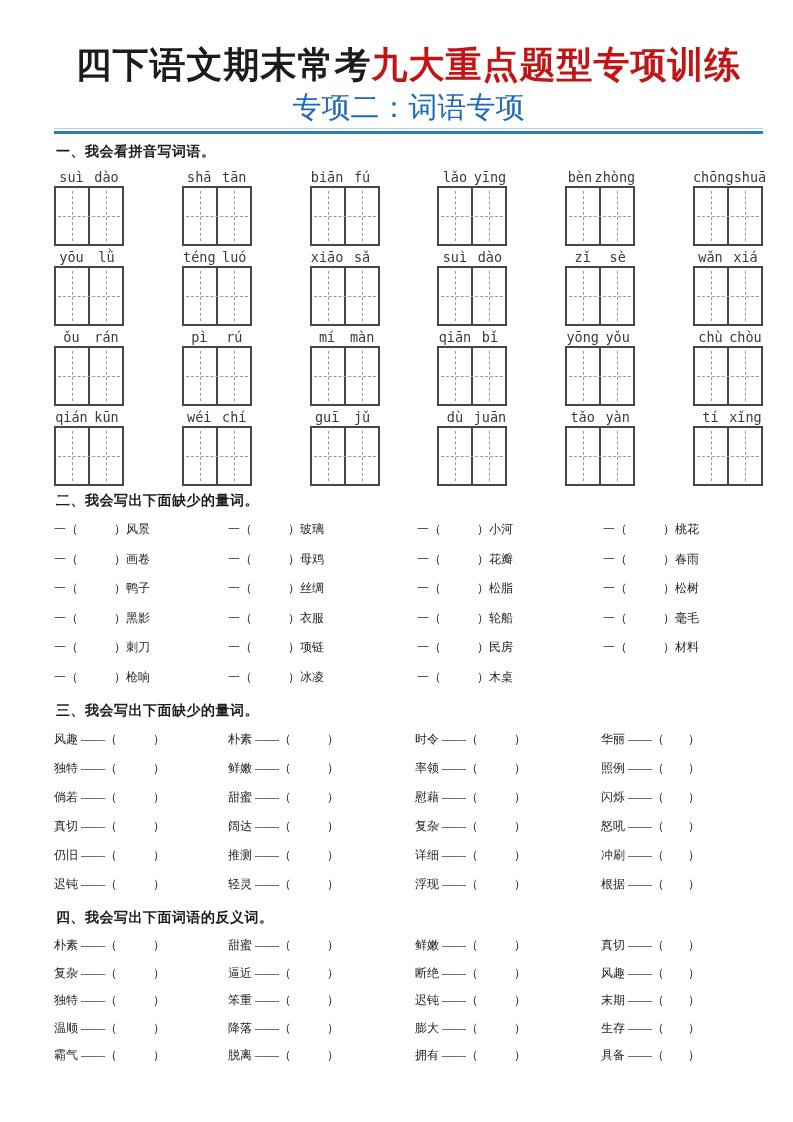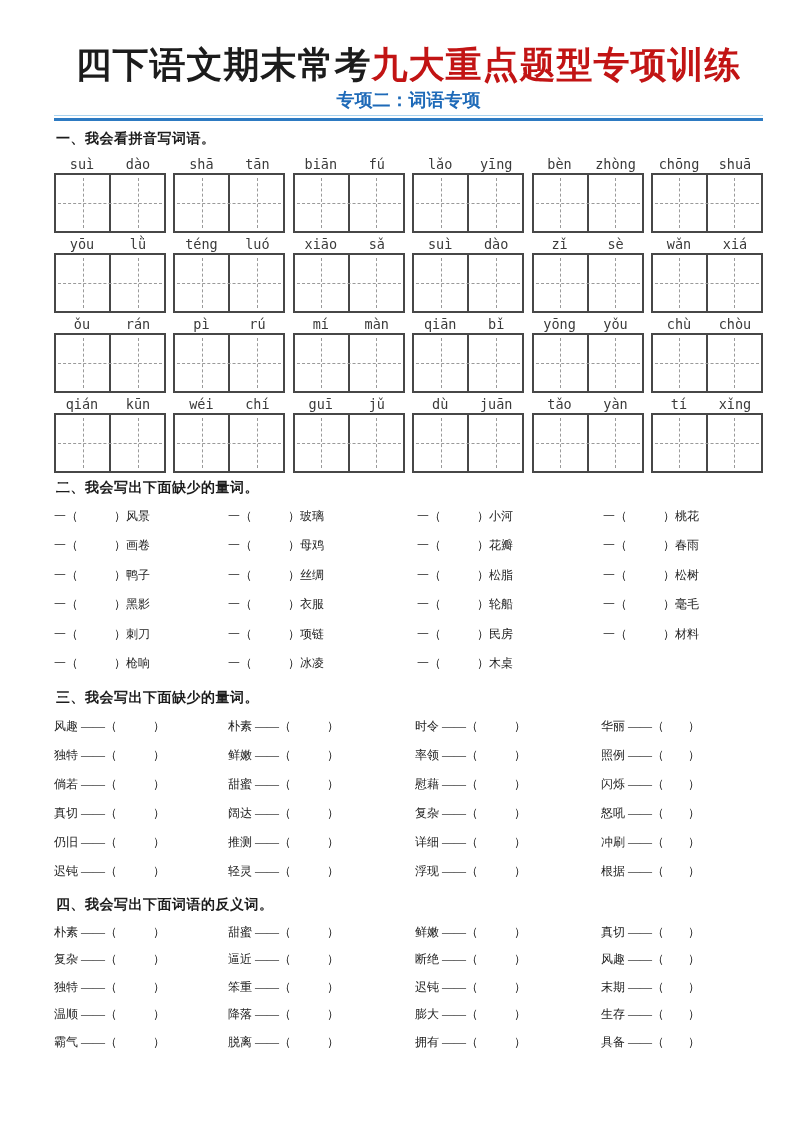--- a/index.html
+++ b/index.html
@@ -11,29 +11,29 @@
   body{
     width:793px;height:1122px;overflow:hidden;
     font-family:"Liberation Serif","DejaVu Serif",serif;
     color:#1c1c1c;
   }
   .page{box-sizing:border-box;width:793px;height:1122px;padding:44px 30px 0 54px;background:#fff;}
 
   
   .title{text-align:center;font-size:36px;font-weight:900;line-height:1.2;letter-spacing:1px;white-space:nowrap;}
   .title .red{color:var(--title-red);}
-  .subtitle{text-align:center;font-size:18px;font-weight:700;color:var(--subtitle-blue);margin-top:2px;line-height:1.25;}
+  .subtitle{text-align:center;font-size:29px;font-weight:400;color:var(--subtitle-blue);margin-top:2px;line-height:1.25;}
   .rule{margin-top:3px;height:2px;border-top:1px solid #a9d3ef;border-bottom:3px solid var(--rule-blue);}
 
   
   .sec-heading{font-size:14px;font-weight:700;margin:9px 0 5px 2px;letter-spacing:.5px;}
 
   
   .pin-row{display:flex;justify-content:space-between;}
-  .pin-item{width:112px;}
+  .pin-item{width:70px;}
   .pin-line{display:flex;height:19px;align-items:flex-end;padding-bottom:1px;
     font-family:"DejaVu Sans Mono","DejaVu Sans",monospace;font-size:13.5px;color:#3a3a3a;}
   .pin-line span{flex:1;text-align:center;white-space:nowrap;}
   .gbox{display:flex;height:56px;border:2px solid #474747;position:relative;background:#fff;}
   .gbox::after{content:"";position:absolute;left:2px;right:2px;top:50%;border-top:1px dashed #9a9a9a;}
   .gcell{flex:1;position:relative;}
   .gcell + .gcell{border-left:2px solid #474747;}
   .gcell::before{content:"";position:absolute;top:3px;bottom:3px;left:50%;border-left:1px dashed #9a9a9a;}
 
   

